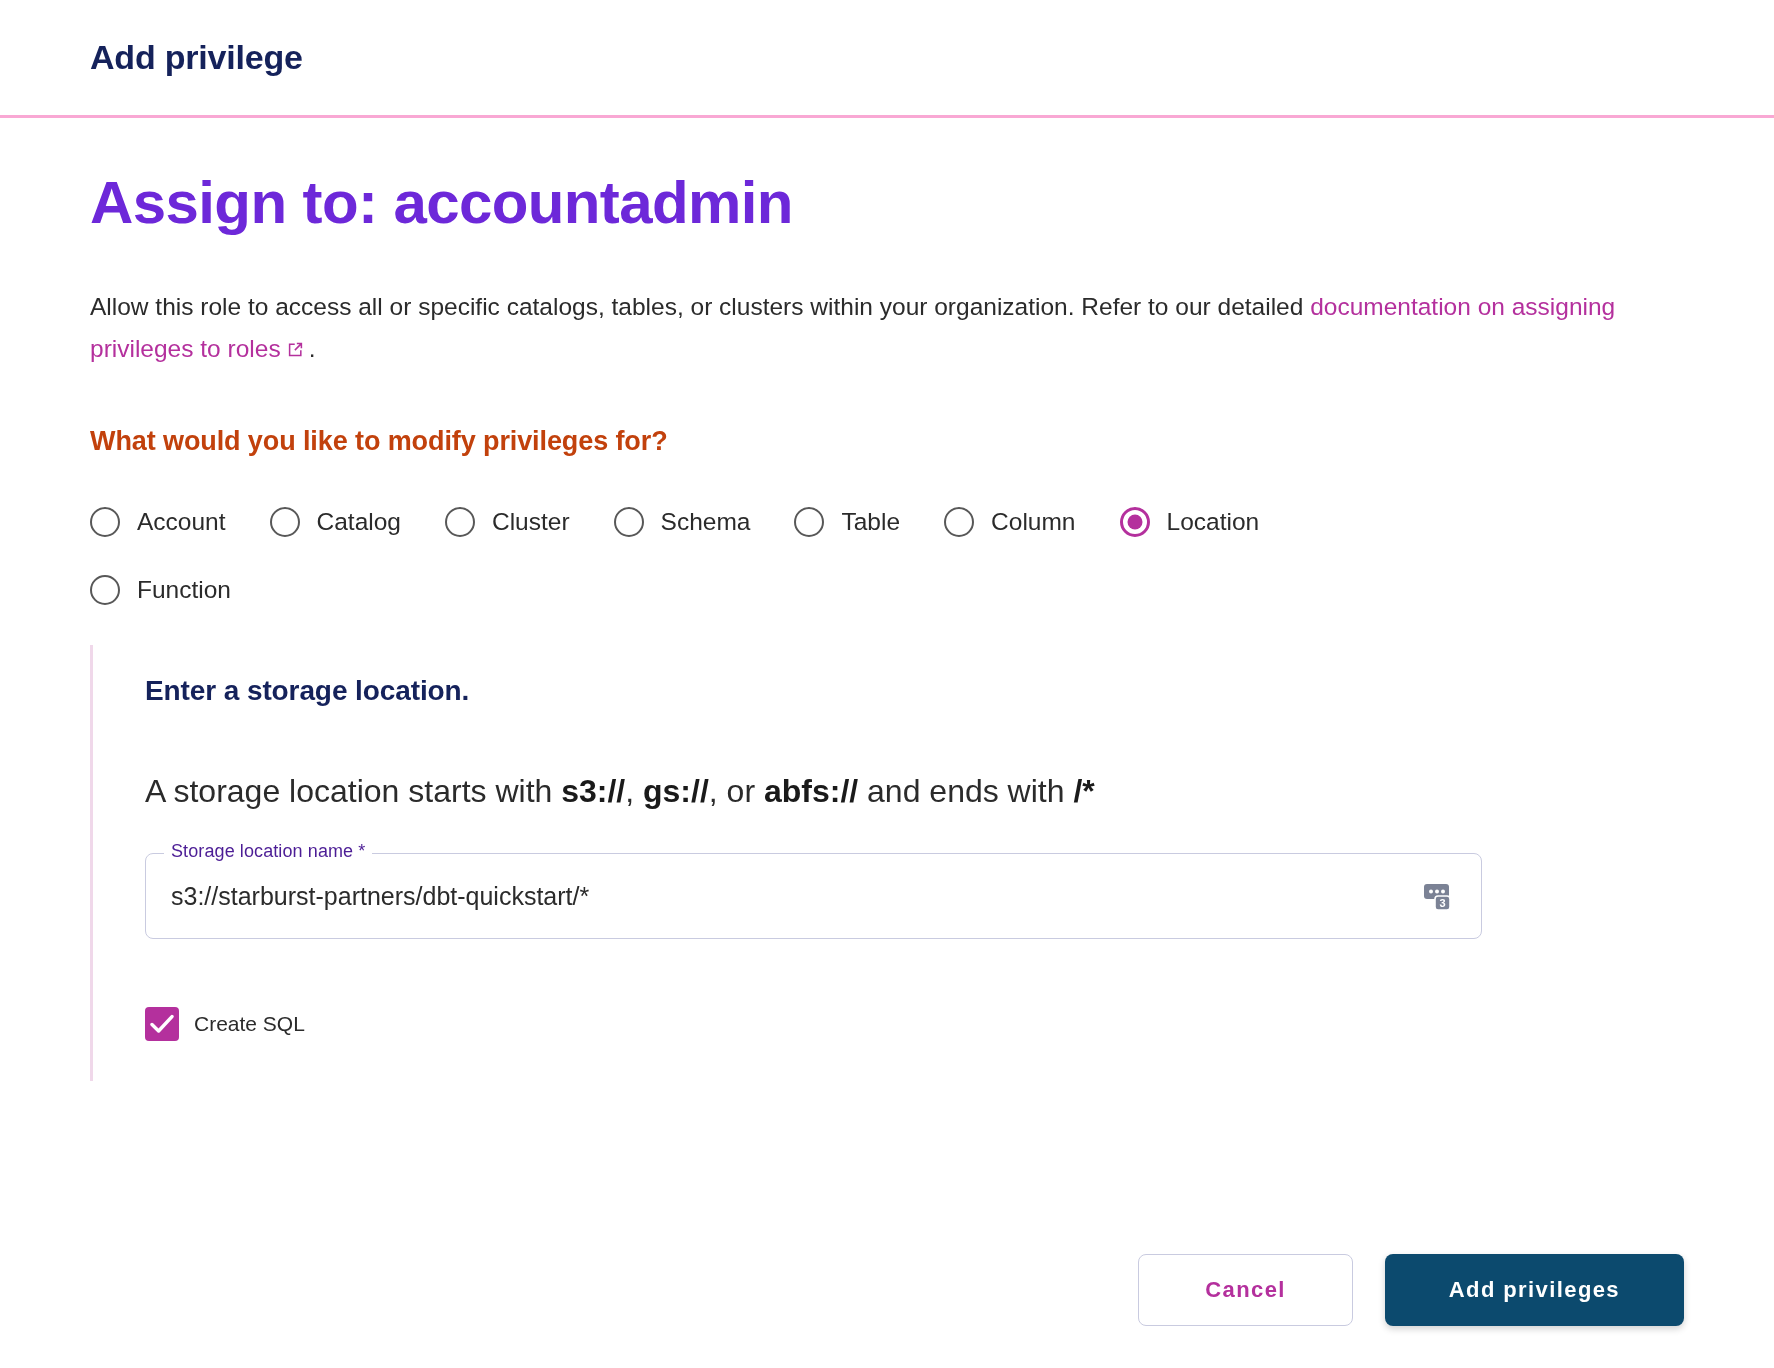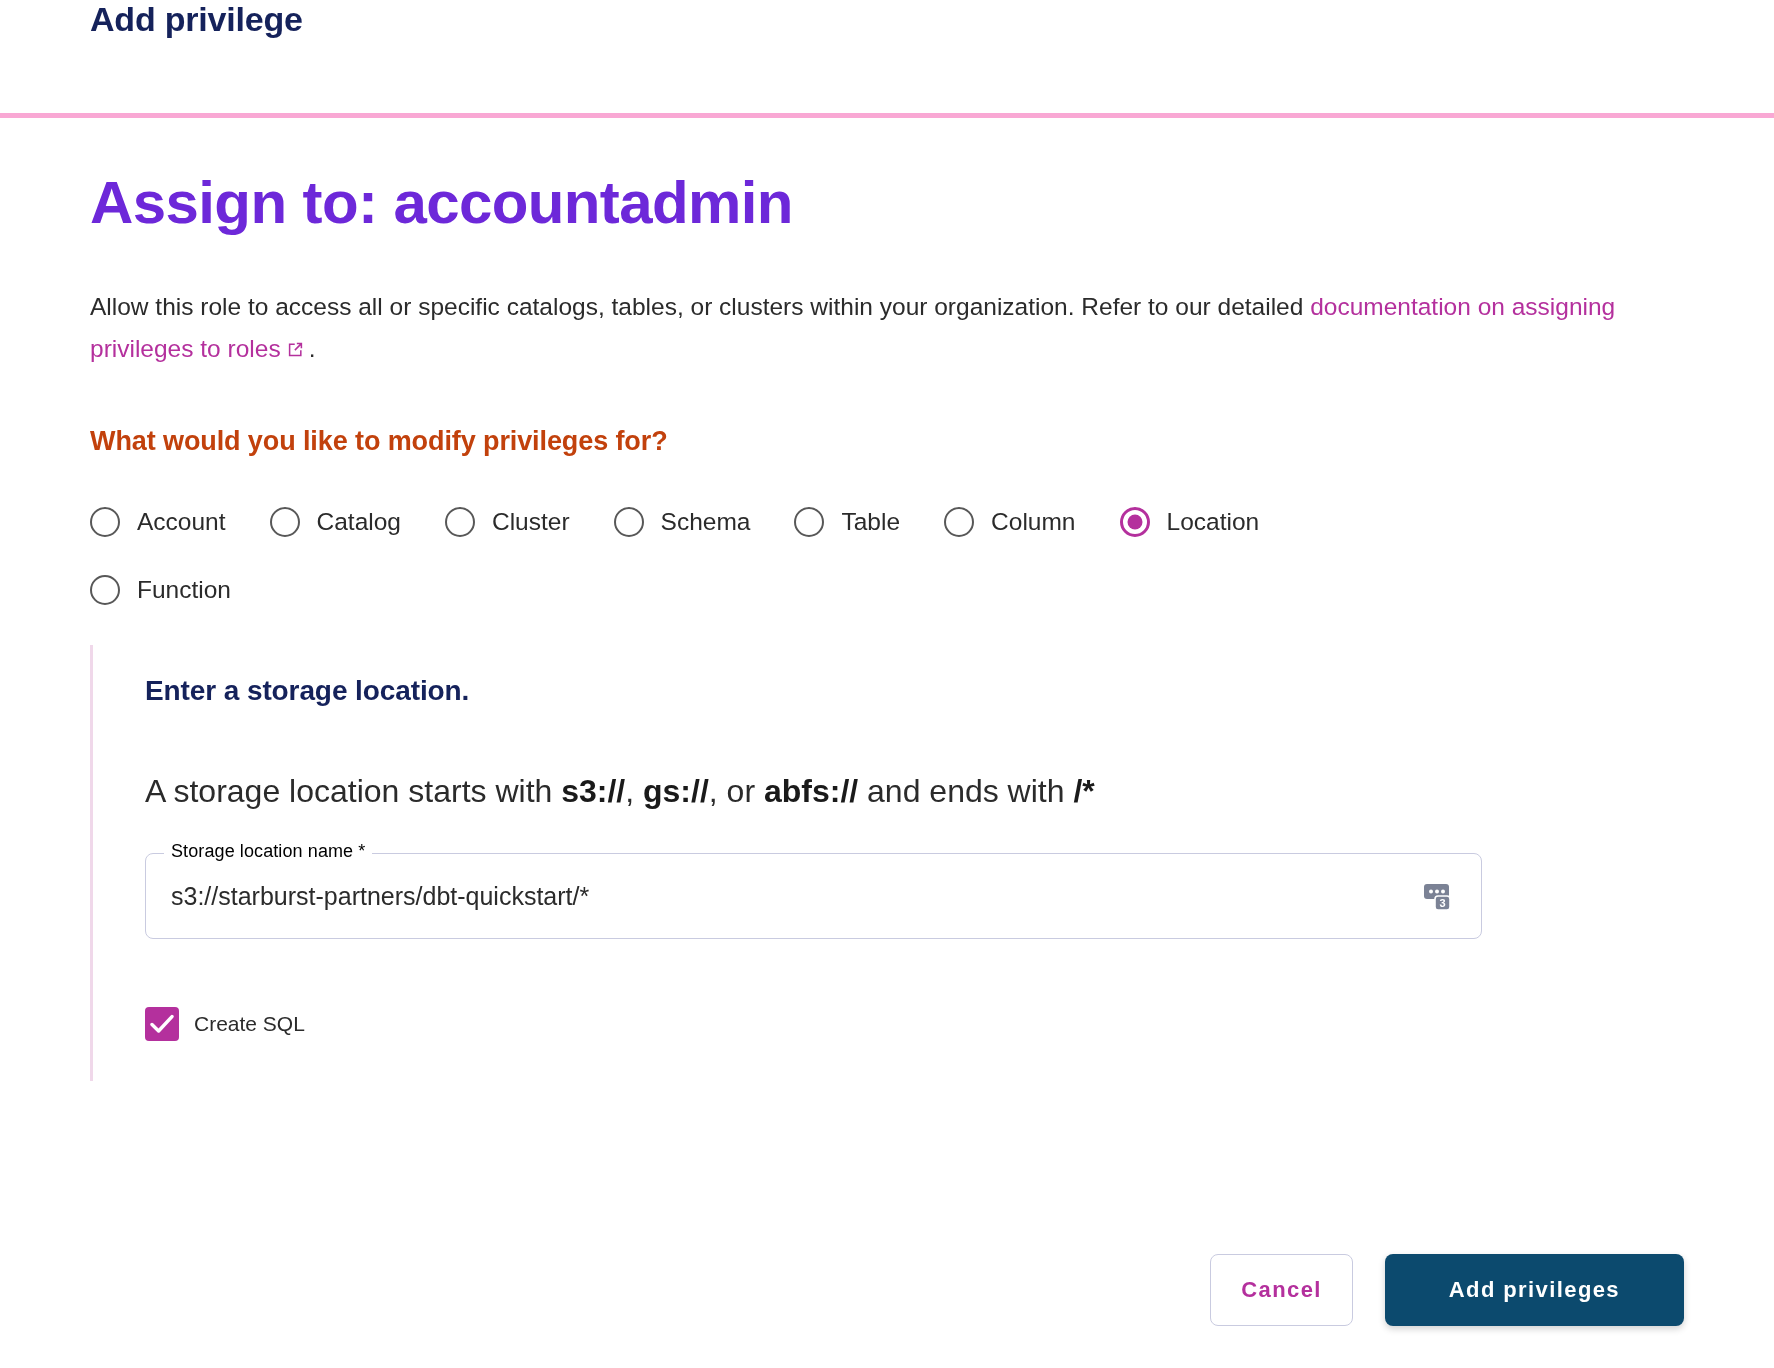--- a/index.html
+++ b/index.html
@@ -13,22 +13,23 @@
     height: 1368px;
     font-family: "Liberation Sans", sans-serif;
     color: #1e2a55;
     overflow: hidden;
     position: relative;
   }
 
   
   .dialog-header {
     height: 118px;
-    border-bottom: 5px solid #f9a8d4;
-    display: flex;
+    border-bottom: 3px solid #f9a8d4;
+    display: flex;
+    align-items: center;
     padding: 0 90px;
   }
   .dialog-title {
     font-size: 34px;
     font-weight: bold;
     color: #15225b;
     letter-spacing: -0.2px;
   }
 
   
@@ -162,21 +163,21 @@
     border-radius: 8px;
     pointer-events: none;
   }
   .field-legend {
     position: absolute;
     top: -11px;
     left: 19px;
     background: #ffffff;
     padding: 0 7px;
     font-size: 18px;
-    color: #000000;
+    color: #4c1d95;
     line-height: 1;
     letter-spacing: 0.1px;
   }
   .field-input {
     position: absolute;
     inset: 0;
     border: none;
     outline: none;
     background: transparent;
     font-family: "Liberation Sans", sans-serif;
@@ -237,21 +238,21 @@
     cursor: pointer;
     height: 72px;
     display: flex;
     align-items: center;
     justify-content: center;
   }
   .btn-cancel {
     background: #ffffff;
     color: #b4309d;
     border: 1.5px solid #c9cbe0;
-    padding: 0 30px;
+    padding: 0 66px;
   }
   .btn-primary {
     background: #0c4a6e;
     color: #ffffff;
     border: none;
     padding: 0 64px;
     box-shadow: 0 3px 7px rgba(0,0,0,0.18);
   }
 </style>
 </head>

